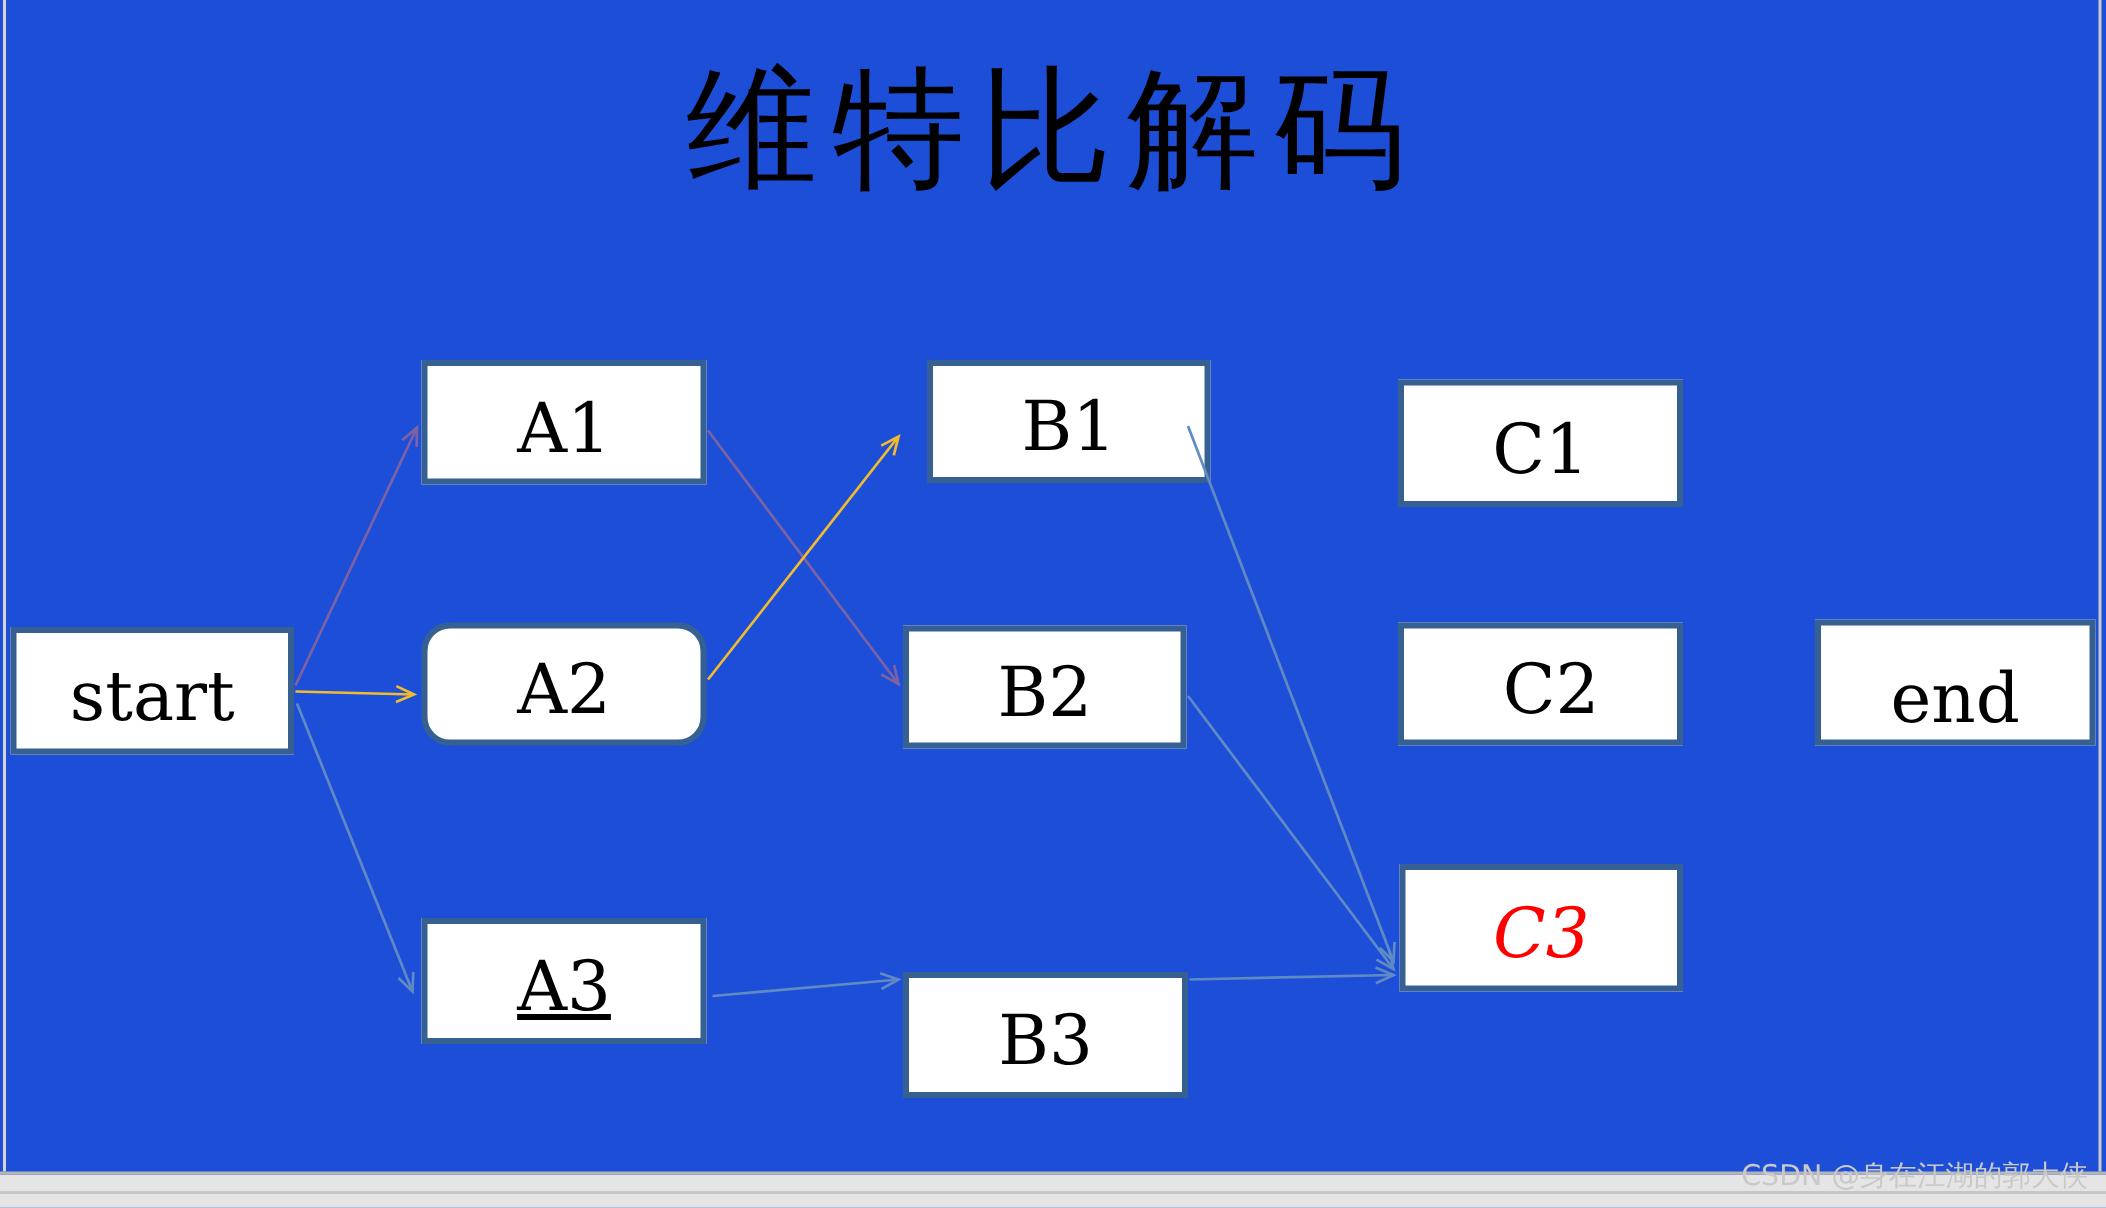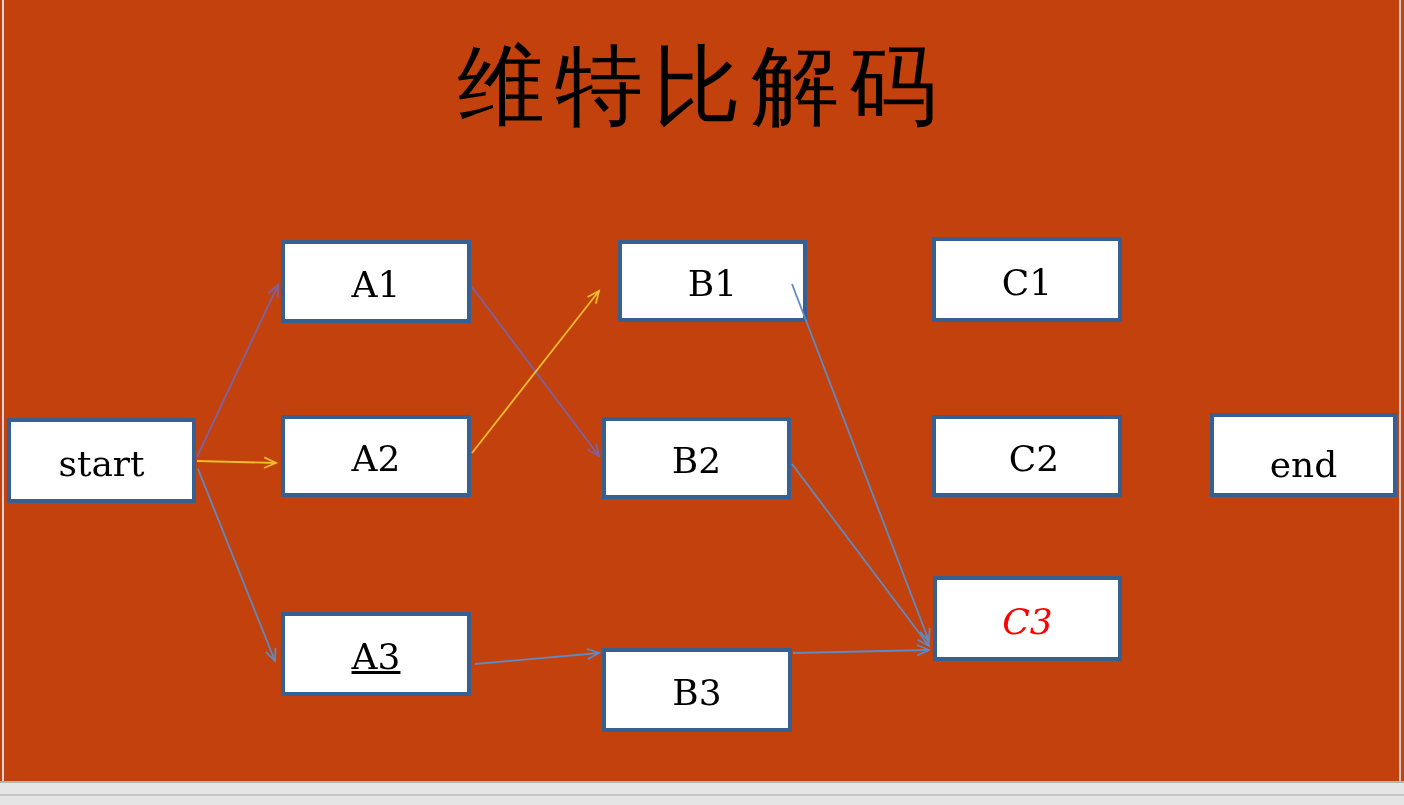--- a/index.html
+++ b/index.html
@@ -5,21 +5,21 @@
   html, body {
     margin: 0; padding: 0;
     width: 1404px; height: 805px;
     background: #ffffff;
     overflow: hidden;
     font-family: "Liberation Serif", serif;
   }
   .page {
     position: relative;
     width: 1404px; height: 805px;
-    background: #c2410c;
+    background: #1d4ed8;
   }
   .title {
     position: absolute;
     top: 38px; left: 0; width: 100%;
     text-align: center;
     font-family: "DejaVu Serif", "Liberation Serif", serif;
     font-size: 88px;
     line-height: 1.1;
     letter-spacing: 10px;
     color: #000000;
@@ -37,21 +37,21 @@
     box-sizing: border-box;
     border: 4px solid #376092;
     background: #ffffff;
     display: flex;
     align-items: center;
     justify-content: center;
     z-index: 2;
   }
   .node span {
     font-family: "DejaVu Serif", "Liberation Serif", serif;
-    font-size: 36px;
+    font-size: 46px;
     line-height: 1;
     padding-top: 6px;
   }
   .edge-left {
     position: absolute; left: 2px; top: 0;
     width: 2px; height: 781px;
     background: #d4d4d4; z-index: 1;
   }
   .edge-right {
     position: absolute; left: 1399px; top: 0;
@@ -89,36 +89,36 @@
 <div class="page">
   <div class="title">维特比解码</div>
 
   <div id="nodes">
       <div class="node" style="left: 7px; top: 418px; width: 189px; height: 85px; border-color: rgb(55, 96, 146);">
         <span style="color: rgb(0, 0, 0); text-align: right;">start</span>
       </div>
       <div class="node" style="left: 281px; top: 240px; width: 190px; height: 83px; border-color: rgb(55, 96, 146);">
         <span style="color: rgb(0, 0, 0);">A1</span>
       </div>
-      <div class="node" style="left: 281px; top: 415px; width: 190px; height: 82px; border-color: rgb(55, 96, 146);">
+      <div class="node" style="left: 281px; top: 415px; width: 190px; height: 82px; border-color: rgb(55, 96, 146); border-radius: 19px;">
         <span style="color: rgb(0, 0, 0);">A2</span>
       </div>
       <div class="node" style="left: 281px; top: 612px; width: 190px; height: 84px; border-color: rgb(55, 96, 146); text-decoration: underline;">
         <span style="color: rgb(0, 0, 0);">A3</span>
       </div>
       <div class="node" style="left: 618px; top: 240px; width: 189px; height: 82px; border-color: rgb(55, 96, 146);">
         <span style="color: rgb(0, 0, 0);">B1</span>
       </div>
       <div class="node" style="left: 602px; top: 417px; width: 189px; height: 82px; border-color: rgb(55, 96, 146);">
         <span style="color: rgb(0, 0, 0);">B2</span>
       </div>
       <div class="node" style="left: 602px; top: 613px; width: 190px; height: 84px; border-color: rgb(55, 96, 146); margin-top: 35px;">
         <span style="color: rgb(0, 0, 0);">B3</span>
       </div>
-      <div class="node" style="left: 932px; top: 237px; width: 190px; height: 85px; border-color: rgb(55, 96, 146);">
+      <div class="node" style="left: 932px; top: 253px; width: 190px; height: 85px; border-color: rgb(55, 96, 146);">
         <span style="color: rgb(0, 0, 0);">C1</span>
       </div>
       <div class="node" style="left: 932px; top: 415px; width: 190px; height: 82px; border-color: rgb(55, 96, 146);">
         <span style="color: rgb(0, 0, 0); margin-left: 14px;">C2</span>
       </div>
       <div class="node" style="left: 933px; top: 576px; width: 189px; height: 85px; border-color: rgb(55, 96, 146); font-style: italic;">
         <span style="color: rgb(255, 0, 0);">C3</span>
       </div>
       <div class="node" style="left: 1210px; top: 413px; width: 187px; height: 84px; border-color: rgb(55, 96, 146);">
         <span style="color: rgb(0, 0, 0); margin-top: 13px;">end</span>
@@ -162,13 +162,14 @@
         <line x1="793" y1="653" x2="929" y2="650" stroke="#5f8ac3" stroke-width="1.8"></line>
         <path d="M 917.2496335500146 655.5613746763778 L 929 650 L 917.0158278142769 644.9621813229393" fill="none" stroke="#5f8ac3" stroke-width="1.8"></path>
       </g>
     </svg>
 
   <div class="edge-left"></div>
   <div class="edge-right"></div>
   <div class="bottom-band"></div>
   <div class="bottom-line1"></div>
   <div class="bottom-line2"></div>
+  <div class="watermark">CSDN @身在江湖的郭大侠</div>
 </div>
 
 </body></html>

